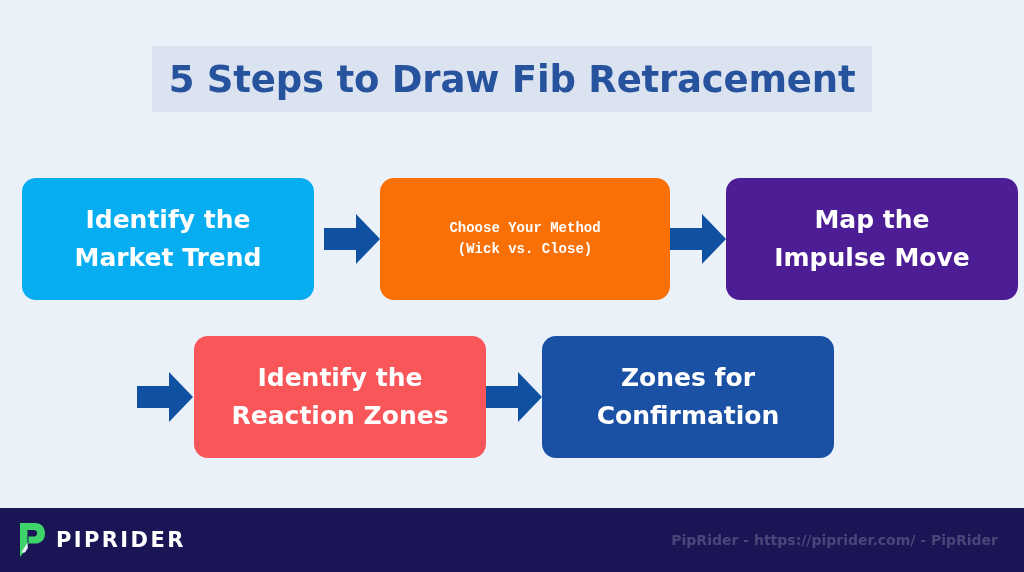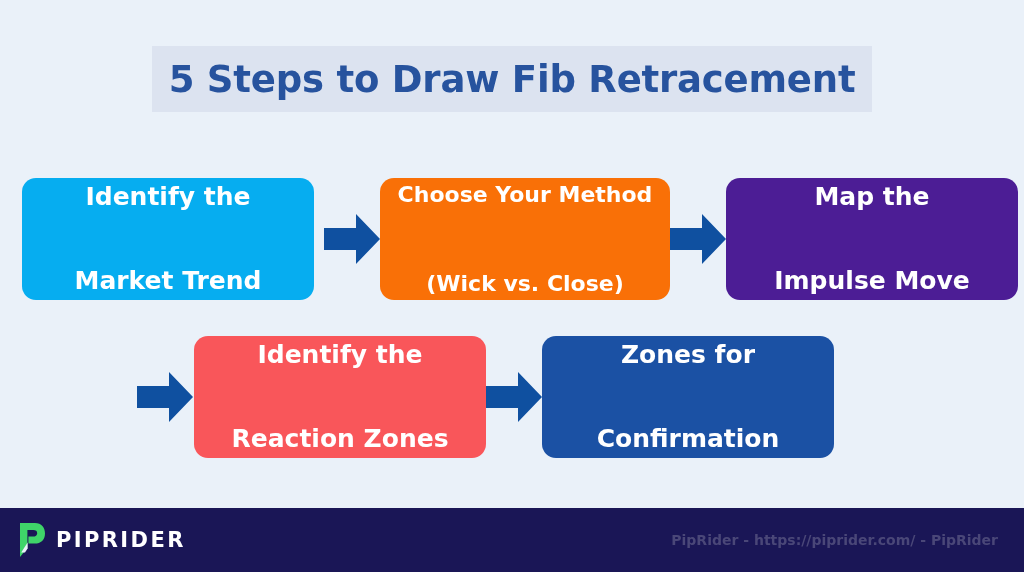--- a/index.html
+++ b/index.html
@@ -51,33 +51,33 @@
   }
   #row-1 { left: 22px;  top: 178px; height: 122px; }
   #row-2 { left: 136px; top: 336px; height: 122px; }
 
   .step-box {
     height: 122px;
     border-radius: 14px;
     display: flex;
     flex-direction: column;
     align-items: center;
-    justify-content: space-between;
+    justify-content: center;
     box-sizing: border-box;
     padding: 0 10px;
   }
   .step-line {
     color: #FFFFFF;
     font-weight: bold;
     font-size: 25px;
     line-height: 1.52;
     white-space: nowrap;
     text-align: center;
   }
-  .step-box.small .step-line { font-size: 22px; }
+  .step-box.small .step-line { font-size: 14px; font-family: Liberation Mono, monospace; }
 
   
   .box-w1 { width: 292px; }
   .box-w2 { width: 290px; }
   .box-w3 { width: 292px; }
   .box-w4 { width: 292px; }
   .box-w5 { width: 292px; }
 
   
   .arrow {

